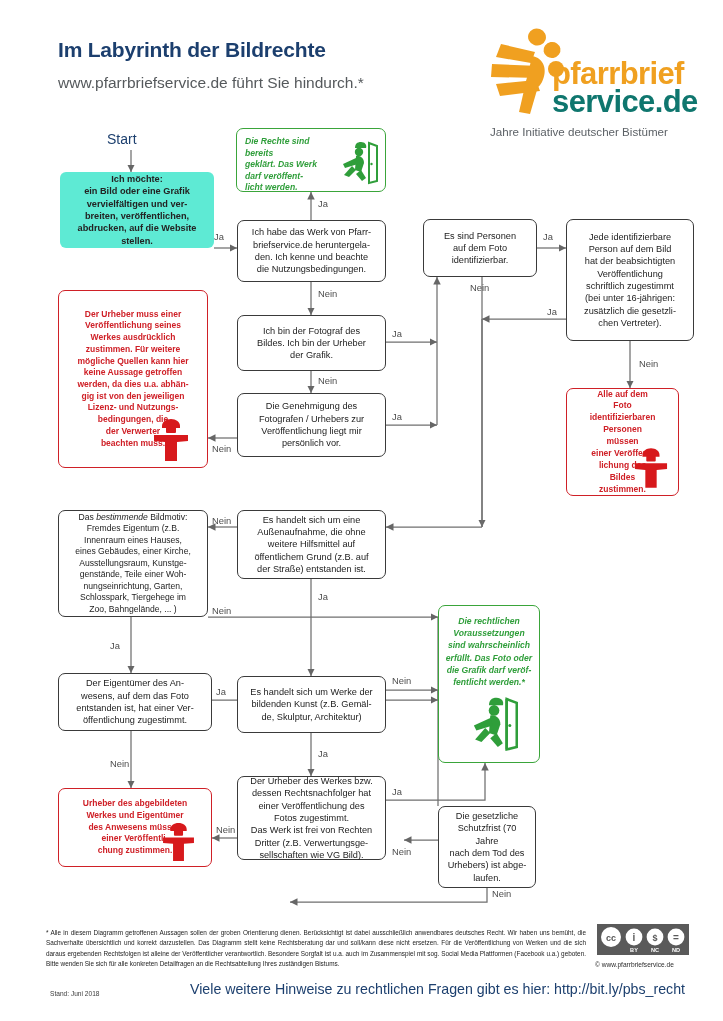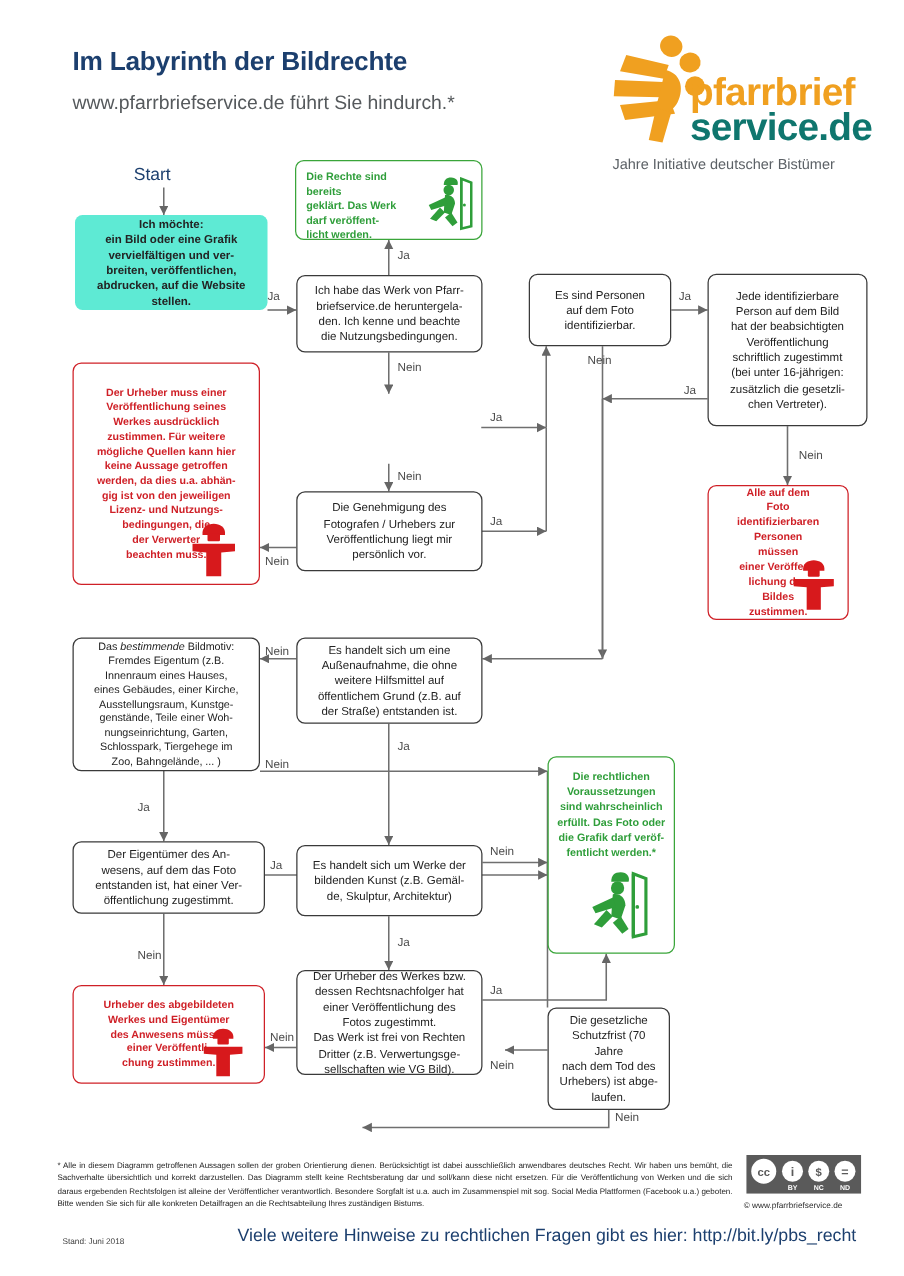--- a/index.html
+++ b/index.html
@@ -39,21 +39,21 @@
     border:1.4px solid #3a3a3a;
     border-radius:7px;
     background:#fff;
     display:flex; align-items:center; justify-content:center;
     text-align:center;
     padding:5px 6px;
     font-size:9.2px;
     line-height:1.34;
     color:#222;
   }
-  .node.green  { border-color:#3aa53a; border-width:1.6px; color:#2f9e3a; font-weight:bold; }
+  .node.green  { border-color:#3aa53a; border-width:1.6px; color:#2f9e3a; font-weight:bold;font-style:italic; }
   .node.red    { border-color:#cf2027; border-width:1.6px; color:#cf2027; font-weight:bold; }
   .node.yellow { border:none; background:#5eead4; border-radius:6px; color:#232323; font-weight:bold; }
   .node .txt { width:100%; white-space:pre-line; }
   .node.greenbox .txt { padding-bottom:42px; }
   .node.redbox  .txt { padding-right:0px; }
 
   .start-label {
     position:absolute; left:107px; top:131px;
     font-size:14px; color:#1c3f6e; font-weight:normal;
   }
@@ -249,20 +249,25 @@
 beachten muss.</span>
     <svg width="36" height="44" viewBox="0 0 36 44" style="position:absolute; right:18px; bottom:5px;">
       <g fill="#d7191c">
         <path d="M9 8 C9 4 13 1 18 1 C23 1 27 4 27 8 L27 10 L9 10 Z"></path>
         <rect x="13" y="9" width="10" height="6" rx="1"></rect>
         <path d="M1 17 L35 17 L35 23 L24 24 L24 43 L12 43 L12 24 L1 23 Z"></path>
       </g>
     </svg>
   </div>
 
+  <div class="node" style="left:237px; top:315px; width:149px; height:56px;">
+    <span class="txt">Ich bin der Fotograf des
+Bildes. Ich bin der Urheber
+der Grafik.</span>
+  </div>
 
   <div class="node" style="left:237px; top:393px; width:149px; height:64px;">
     <span class="txt">Die Genehmigung des
 Fotografen / Urhebers zur
 Veröffentlichung liegt mir
 persönlich vor.</span>
   </div>
 
   <div class="node red redbox" style="left:566px; top:388px; width:113px; height:108px; padding:8px 20px;">
     <span class="txt" style="font-size:8.5px; line-height:1.4;">Alle auf dem Foto

